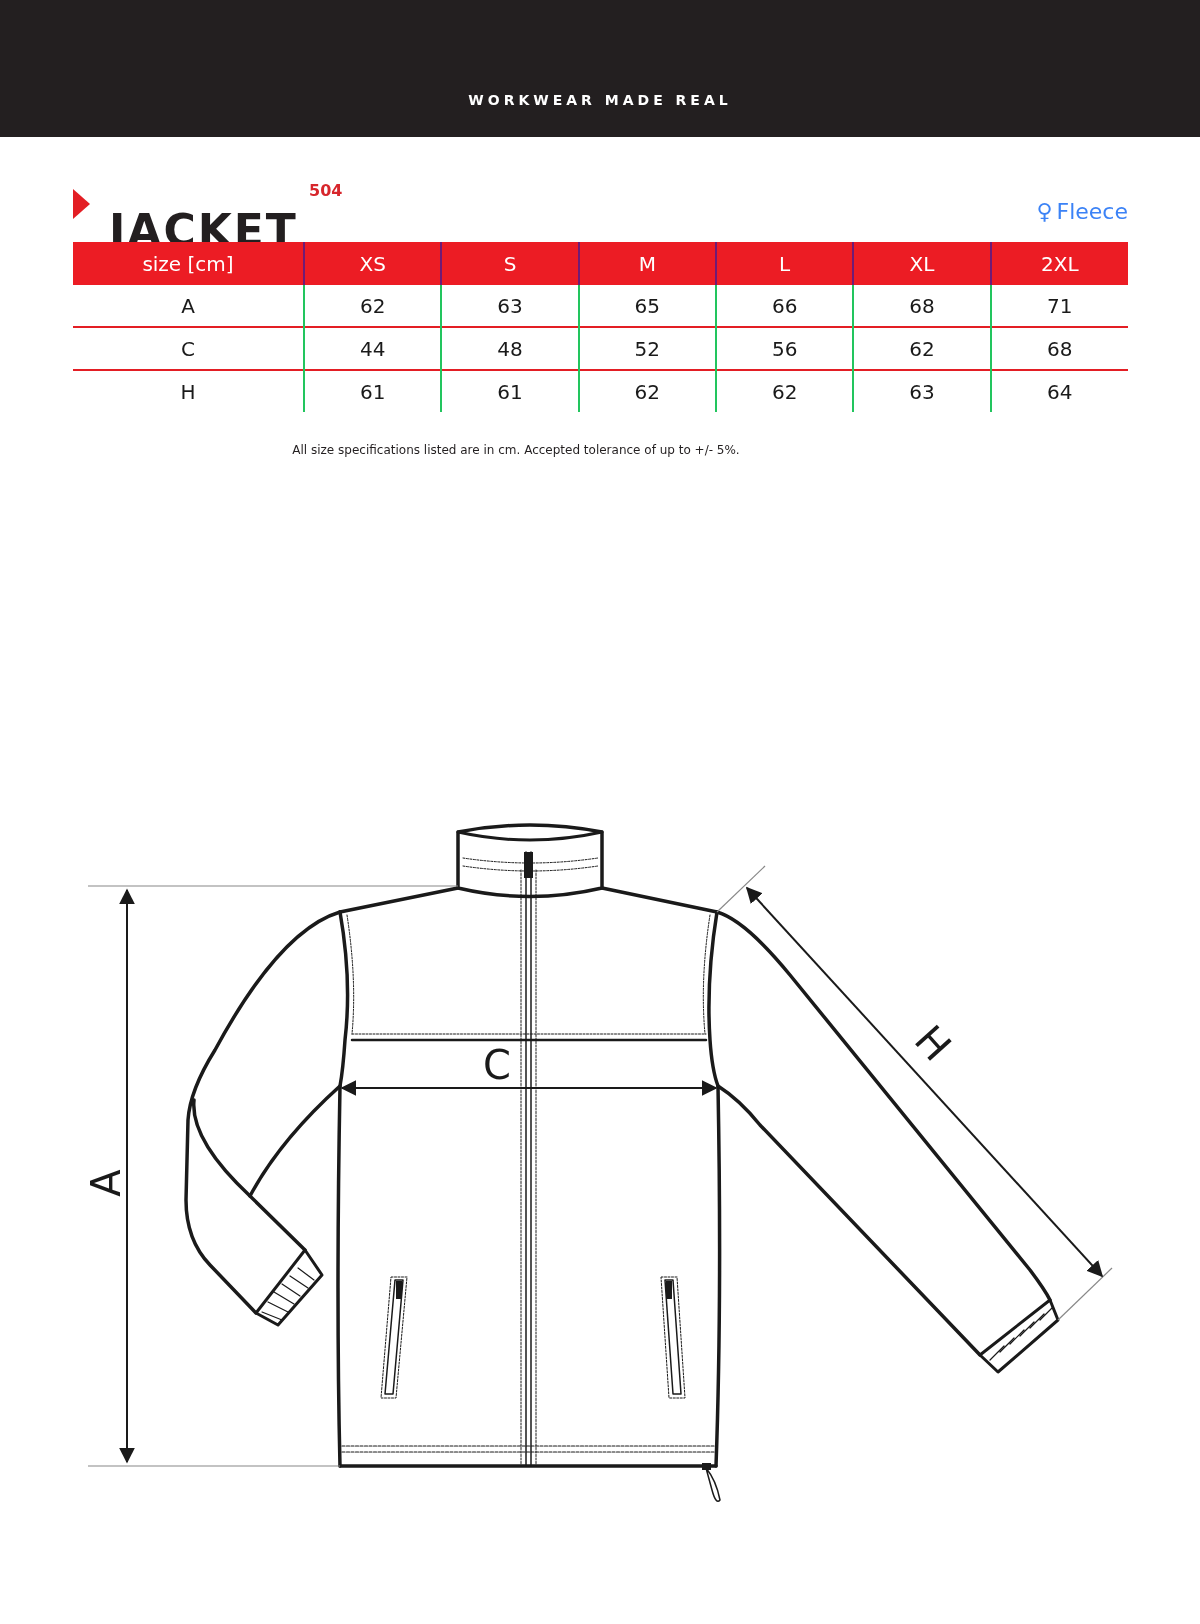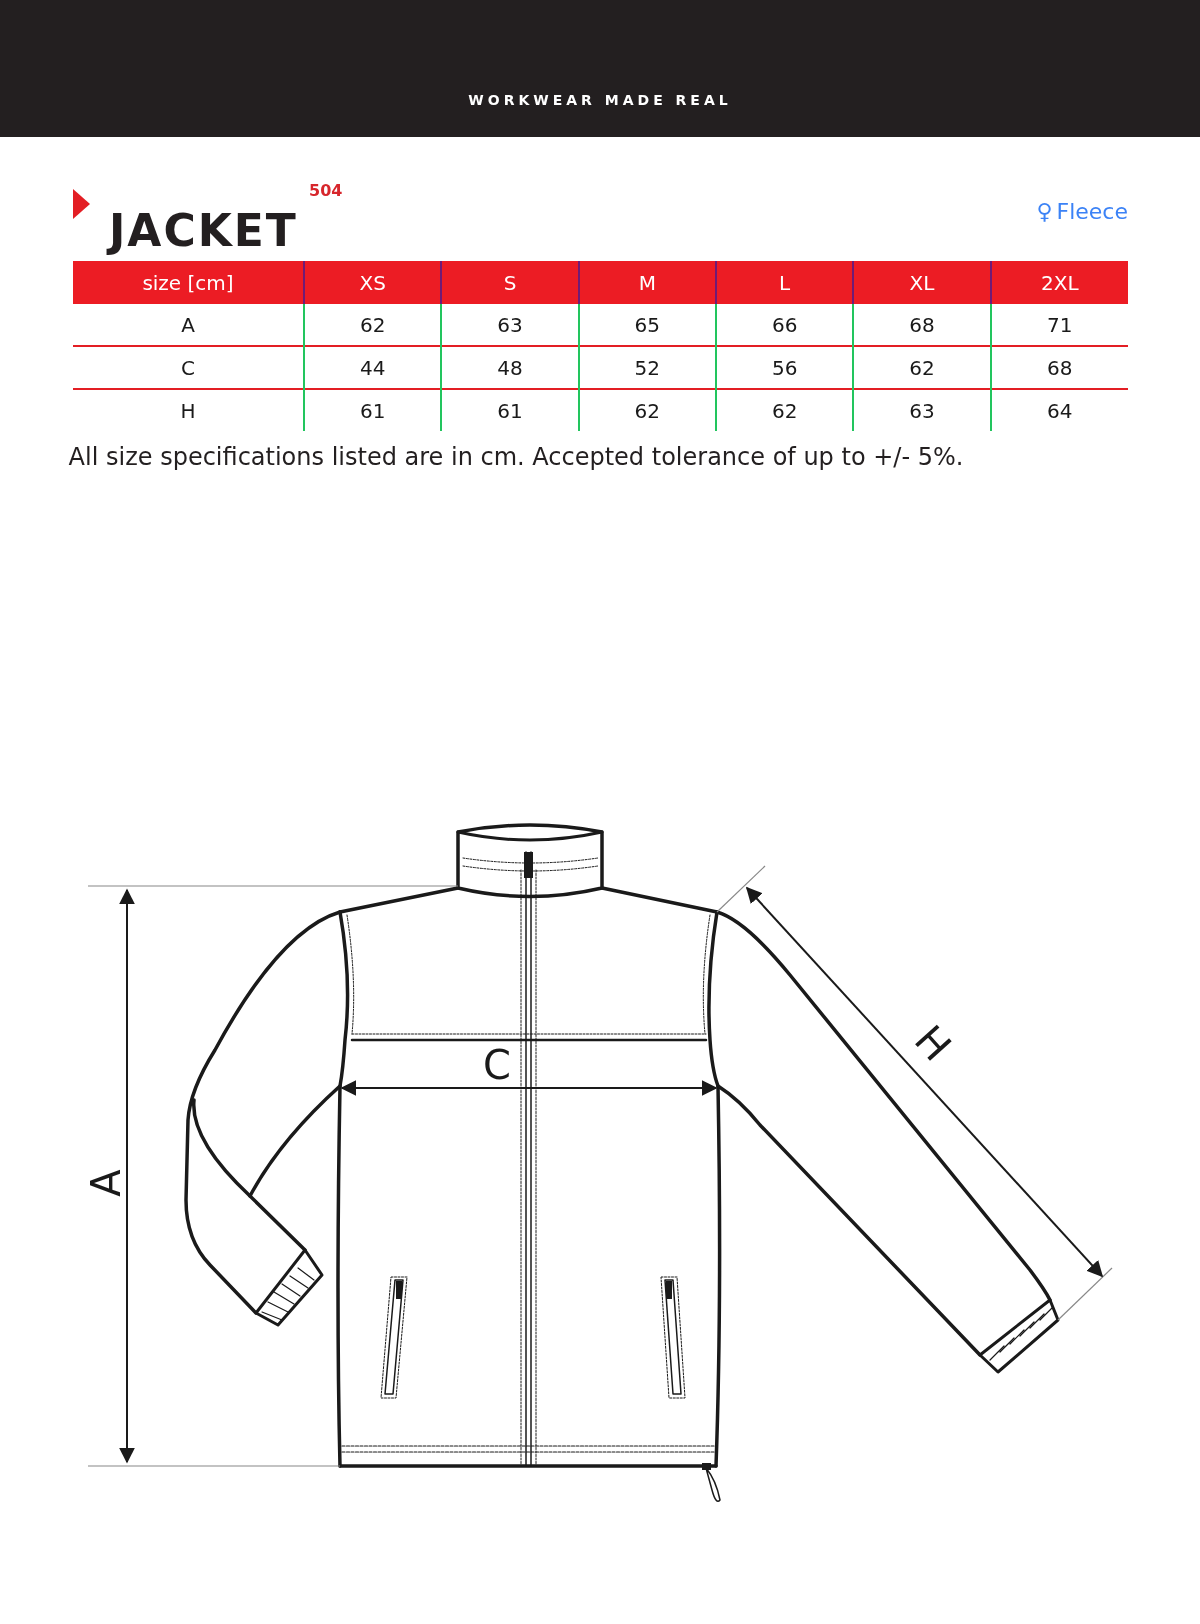--- a/index.html
+++ b/index.html
@@ -8,27 +8,27 @@
   .logo{position:absolute;left:0;top:26px;width:1200px;text-align:center;}
   .logo-word{display:inline-block;position:relative;font-family:"DejaVu Sans",sans-serif;font-weight:bold;font-size:54px;letter-spacing:3px;color:#fff;line-height:60px;}
   .logo-reg{position:absolute;right:-16px;top:4px;font-size:11px;font-weight:normal;letter-spacing:0;}
   .logo-tri{position:absolute;left:109px;top:37px;width:0;height:0;border-left:15px solid transparent;border-right:15px solid transparent;border-bottom:18px solid #e31e24;}
   .tagline{position:absolute;left:0;top:92px;width:1200px;text-align:center;color:#fff;font-size:14px;font-weight:bold;letter-spacing:4px;}
   .title-arrow{position:absolute;left:73px;top:189px;width:0;height:0;border-top:15px solid transparent;border-bottom:15px solid transparent;border-left:17px solid #e31e24;}
   .title{position:absolute;left:109px;top:176px;font-family:"DejaVu Sans",sans-serif;font-weight:bold;font-size:44px;letter-spacing:2px;color:#231f20;line-height:54px;margin-top:28px;}
   .title-code{position:absolute;left:309px;top:181px;font-weight:bold;font-size:16px;color:#d7262c;}
   .gender{position:absolute;right:72px;top:199px;font-size:22px;color:#3b82f6;}
   .gender .sym{font-size:22px;margin-right:4px;}
-  table.sizes{position:absolute;left:73px;top:261px;width:1055px;border-collapse:collapse;table-layout:fixed;}
+  table.sizes{position:absolute;left:73px;top:242px;width:1055px;border-collapse:collapse;table-layout:fixed;}
   table.sizes th{background:#ec1c24;color:#fff;font-weight:normal;font-size:20px;height:43px;border-left:2px solid #701a75;text-align:center;padding:0;}
   table.sizes th:first-child{border-left:none;}
   table.sizes td{font-size:20px;height:41px;text-align:center;border-left:2px solid #22c55e;border-top:2px solid #e31e24;padding:0;color:#1a1a1a;}
   table.sizes td:first-child{border-left:none;}
   table.sizes tr.first td{border-top:none;}
-  .footnote{position:absolute;left:0;top:443px;width:1032px;text-align:center;font-size:24px;color:#231f20;}
+  .footnote{position:absolute;left:0;top:443px;width:1032px;text-align:center;font-size:12px;color:#231f20;}
   .drawing{position:absolute;left:0;top:780px;width:1200px;height:760px;}
   .dim-label{position:absolute;font-size:40px;color:#1a1a1a;}
 </style>
 </head>
 <body>
 
 <div class="topbar">
   <div class="tagline">WORKWEAR MADE REAL</div>
 </div>
 

